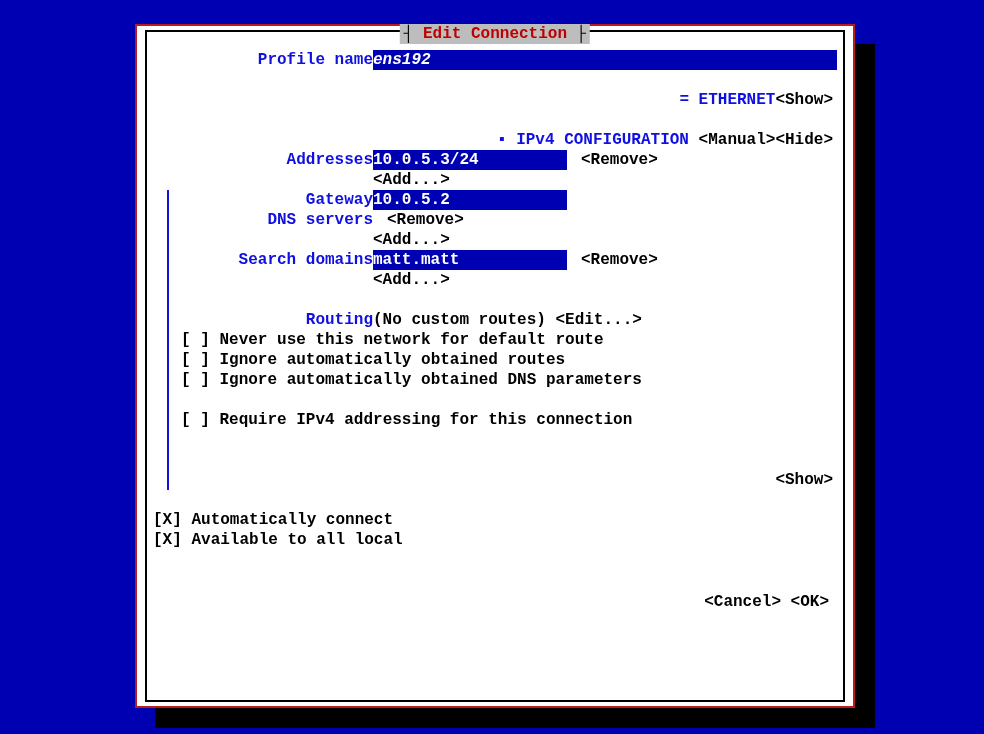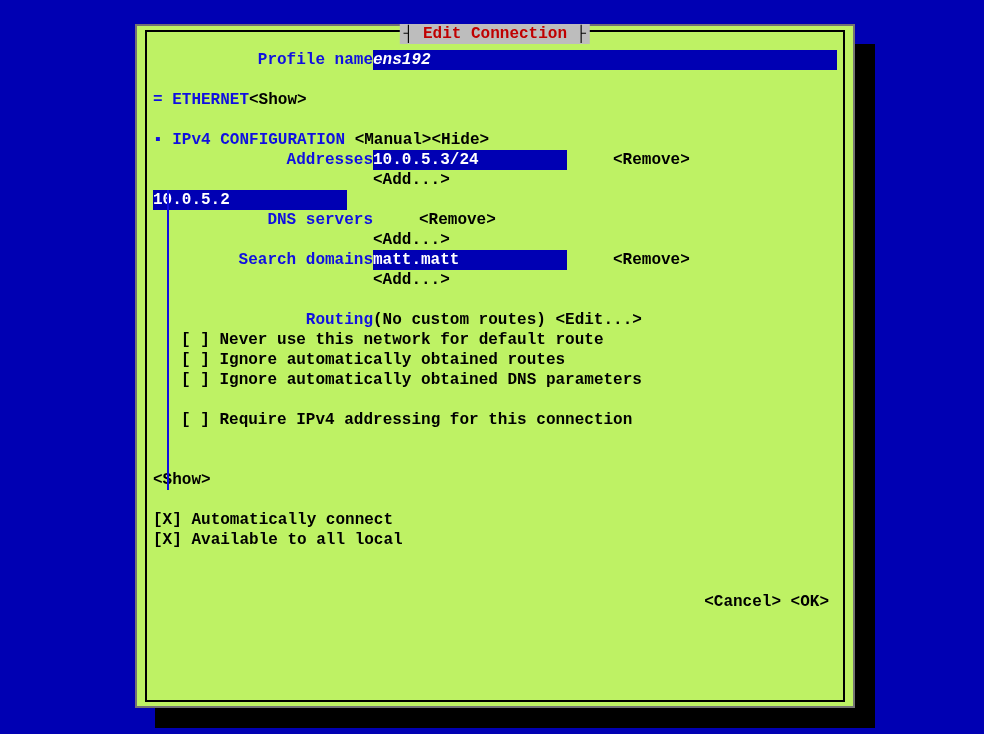--- a/index.html
+++ b/index.html
@@ -26,22 +26,22 @@
     left: 155px;
     width: 720px;
     height: 684px;
   }
   .dialog {
     position: absolute;
     top: 24px;
     left: 135px;
     width: 720px;
     height: 684px;
-    background: #bef264;
-    border: 2px solid #737373;
+    background: #ffffff;
+    border: 2px solid #b91c1c;
   }
   .inner-border {
     position: absolute;
     top: 4px;
     left: 8px;
     right: 8px;
     bottom: 4px;
     border: 2px solid #000;
   }
   .title {
@@ -80,26 +80,26 @@
     width: 194px;
     overflow: hidden;
   }
   .field-wide {
     background: #0000b3;
     color: #fff;
     width: 496px;
     overflow: hidden;
     font-style: italic;
   }
-  .action { color: #000; padding-left: 14px; margin-left: 32px; }
+  .action { color: #000; padding-left: 14px; }
   .plain { color: #000; }
   .blue { color: #1010e0; }
   .section-row {
     display: flex;
-    justify-content: flex-start;
+    justify-content: flex-end;
     height: 20px;
     padding: 0 4px 0 0;
   }
   .bar {
     position: absolute;
     left: 14px;
     width: 2px;
     background: #1010e0;
   }
   .bottom-buttons {
@@ -149,20 +149,21 @@
         <div class="row">
           <div class="label-col">Addresses</div>
           <div class="field">10.0.5.3/24</div>
           <div class="action">&lt;Remove&gt;</div>
         </div>
         <div class="row">
           <div class="label-col"></div>
           <div class="plain">&lt;Add...&gt;</div>
         </div>
         <div class="row">
+          <div class="label-col">Gateway</div>
           <div class="field">10.0.5.2</div>
         </div>
         <div class="row">
           <div class="label-col">DNS servers</div>
           <div class="action">&lt;Remove&gt;</div>
         </div>
         <div class="row">
           <div class="label-col"></div>
           <div class="plain">&lt;Add...&gt;</div>
         </div>

